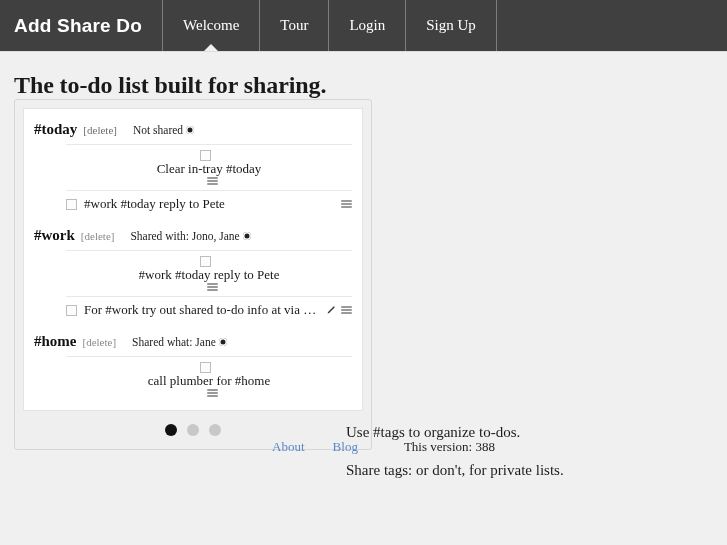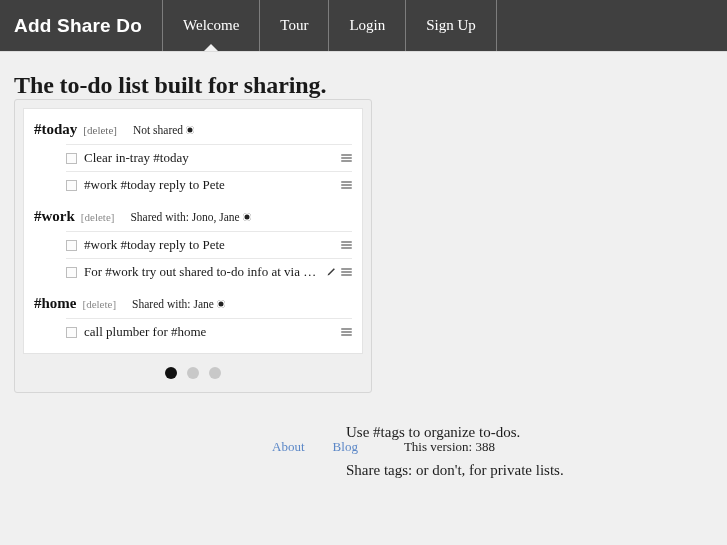--- a/index.html
+++ b/index.html
@@ -138,21 +138,21 @@
 
   .todo-row {
     display: flex;
     align-items: center;
     padding: 5px 0 5px 0;
     margin-left: 32px;
     border-top: 1px solid #e8e8e8;
     position: relative;
     min-height: 16px;
   }
-  .todo-row.first { border-top: 1px solid #e8e8e8; }
+  .todo-row.first { border-top: 1px solid #e8e8e8; flex-direction: column; }
   .checkbox {
     width: 9px;
     height: 9px;
     border: 1px solid #bdbdbd;
     background: #fcfcfc;
     margin-right: 7px;
     flex: 0 0 auto;
   }
   .todo-text {
     font-family: "Liberation Serif", serif;
@@ -340,21 +340,21 @@
               </span>
           </span>
         </div>
       </div>
 
       <div class="list-group">
         <div class="group-head">
           <span class="tag-name">#home</span>
           <span class="delete-link">[delete]</span>
           <span class="share-state">
-            <span>Shared with: Jane</span>
+            <span>Shared what: Jane</span>
             <span class="gear-dot"></span>
           </span>
         </div>
         <div class="todo-row first">
           <span class="checkbox"></span>
           <span class="todo-text">call plumber for #home</span>
           <span class="row-icons">
             <span class="drag-handle">
                 <i></i>
                 <i></i>

